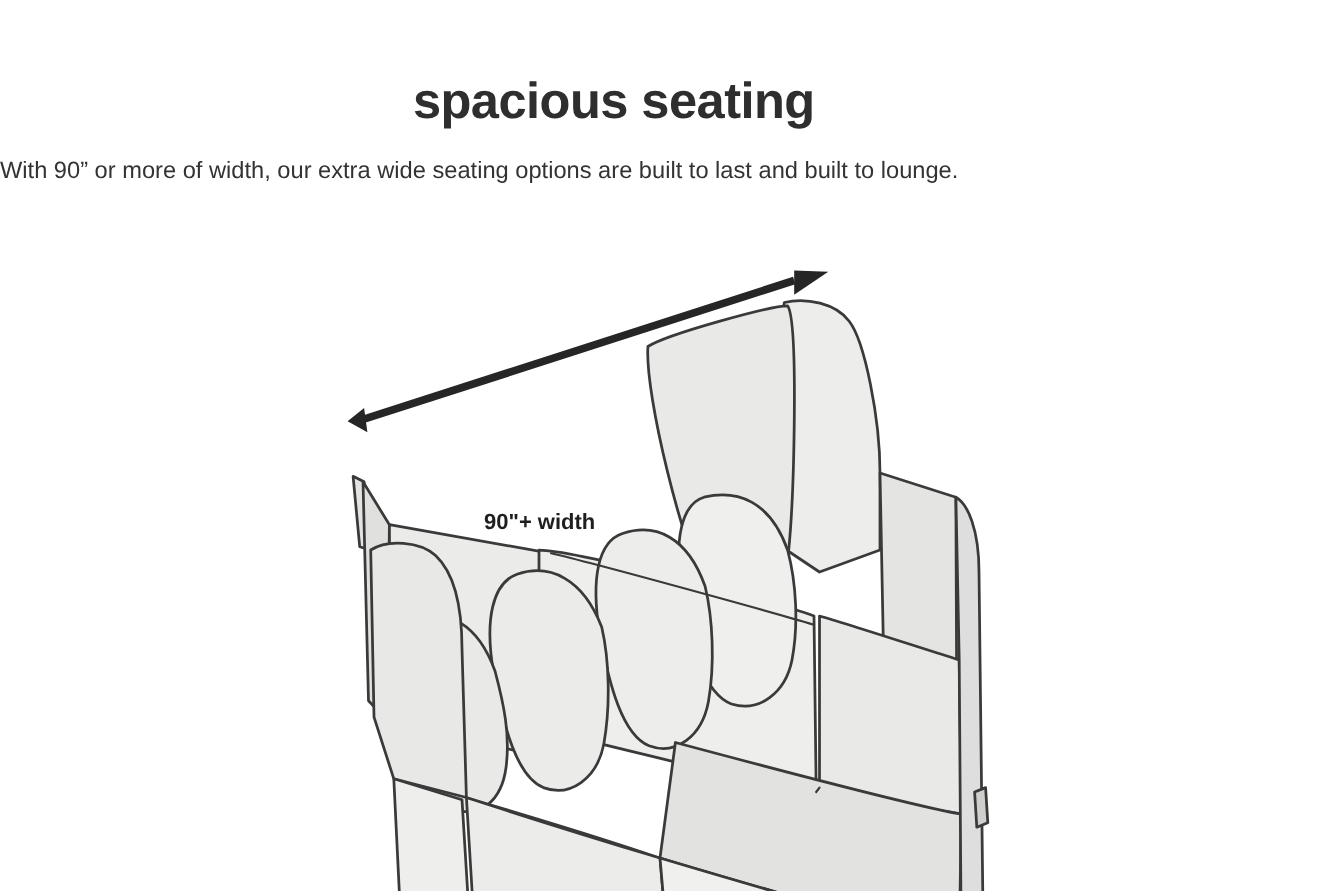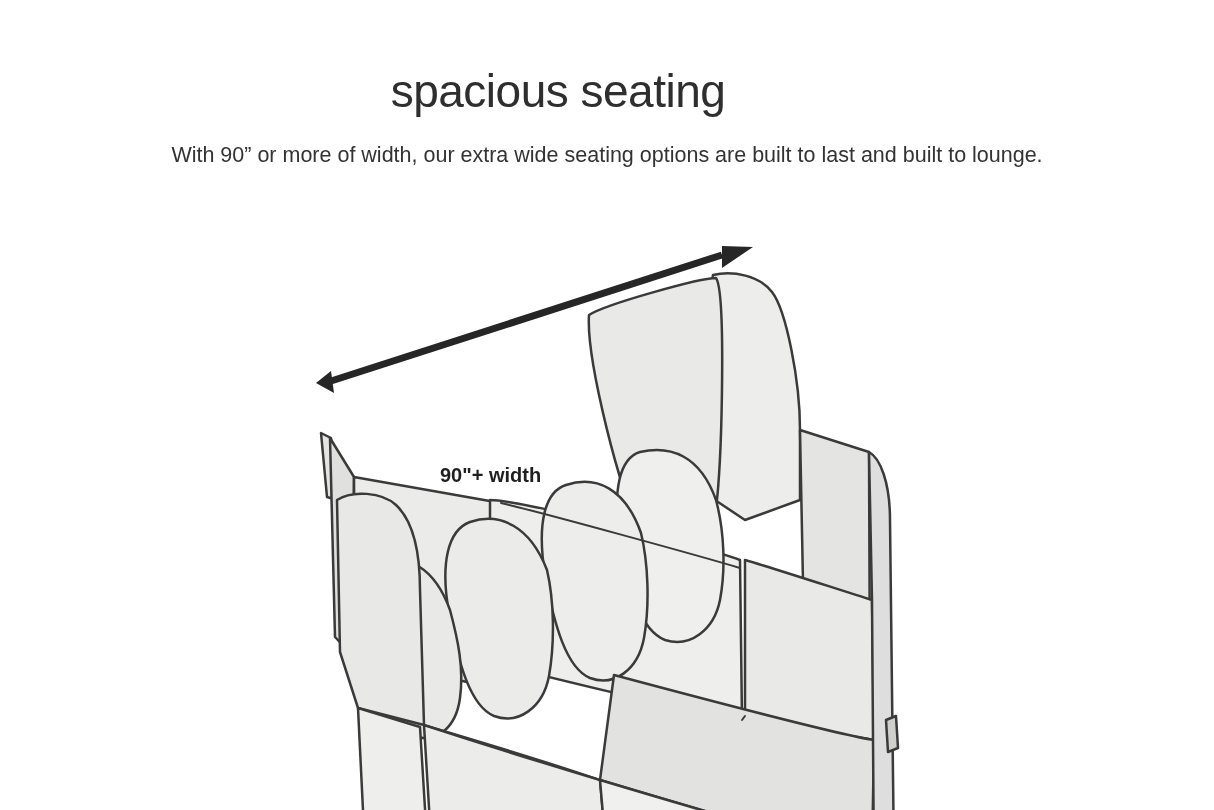--- a/index.html
+++ b/index.html
@@ -20,30 +20,29 @@
     width: 1214px;
     height: 810px;
   }
   .headline {
     position: absolute;
     top: 64px;
     left: 0;
     width: 1116px;
     text-align: center;
     font-size: 46px;
-    font-weight: normal;
+    font-weight: bold;
     letter-spacing: -0.5px;
     color: #2e2e2e;
   }
   .subhead {
     position: absolute;
     top: 140px;
     left: 0;
     width: 1214px;
-    text-align: center;
     font-size: 21.5px;
     line-height: 31px;
     color: #333333;
   }
   .subhead .line {
     display: block;
   }
   .illustration {
     position: absolute;
     top: 200px;

